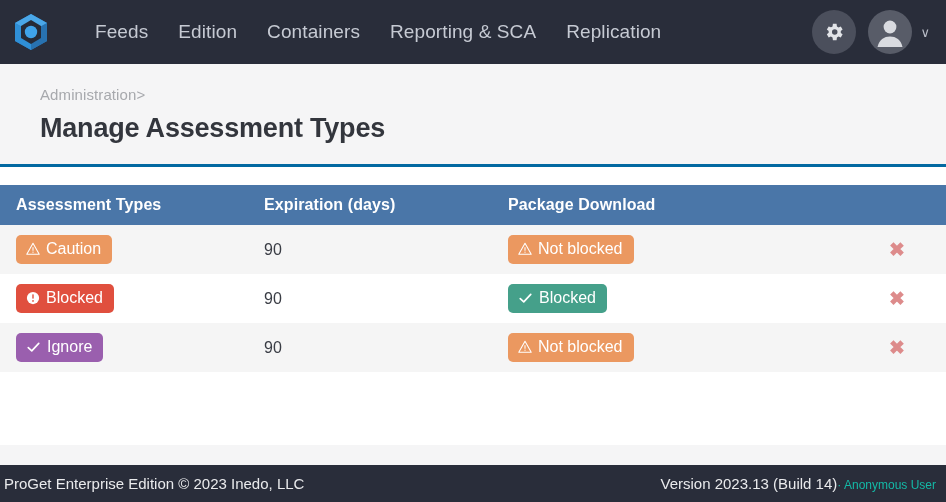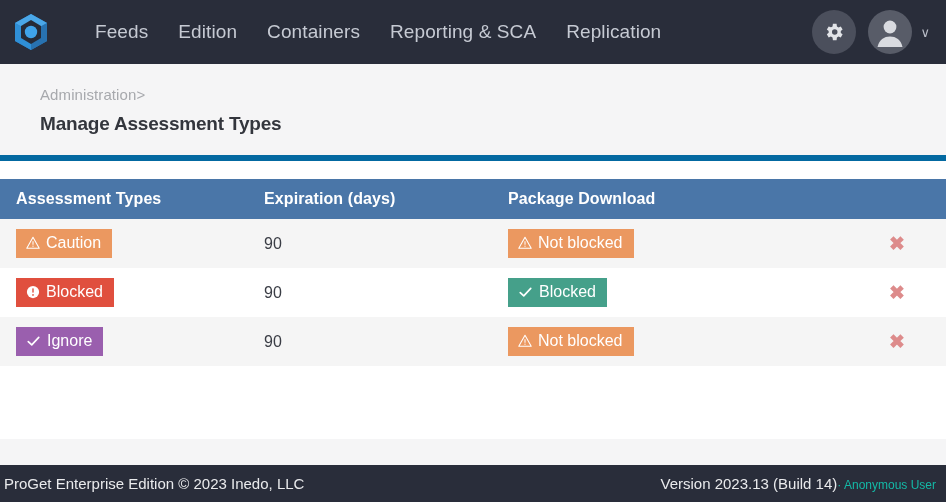--- a/index.html
+++ b/index.html
@@ -62,31 +62,31 @@
   .caret {
     color: #b9bdc7;
     font-size: 13px;
     margin-left: -4px;
   }
 
   
   .page-head {
     padding: 22px 0 20px 40px;
     background: #f5f5f6;
-    border-bottom: 6px solid #0369a1;
+    border-bottom: 3px solid #0369a1;
   }
   .breadcrumb {
     font-size: 15px;
     color: #a7a9ad;
     margin-bottom: 10px;
     letter-spacing: .1px;
   }
   .breadcrumb .crumb-link { color: #a7a9ad; text-decoration: none; }
   .page-title {
-    font-size: 19px;
+    font-size: 27px;
     font-weight: bold;
     color: #33363d;
     letter-spacing: -.2px;
   }
 
   
   .content {
     background: #ffffff;
     padding: 18px 0 0 0;
     height: 278px;
@@ -118,21 +118,21 @@
 
   .col-a { width: 264px; padding-left: 16px !important; }
   .col-b { width: 244px; }
   .col-c { width: 340px; }
   .col-d { width: 98px; text-align: center; }
 
   .badge {
     display: inline-flex;
     align-items: center;
     gap: 6px;
-    border-radius: 0;
+    border-radius: 5px;
     color: #ffffff;
     font-size: 16px;
     padding: 6px 11px 7px 10px;
     line-height: 1;
     white-space: nowrap;
   }
   .badge svg { flex: 0 0 auto; display:block; }
 
   .del-x {
     color: #dd8b8b;

